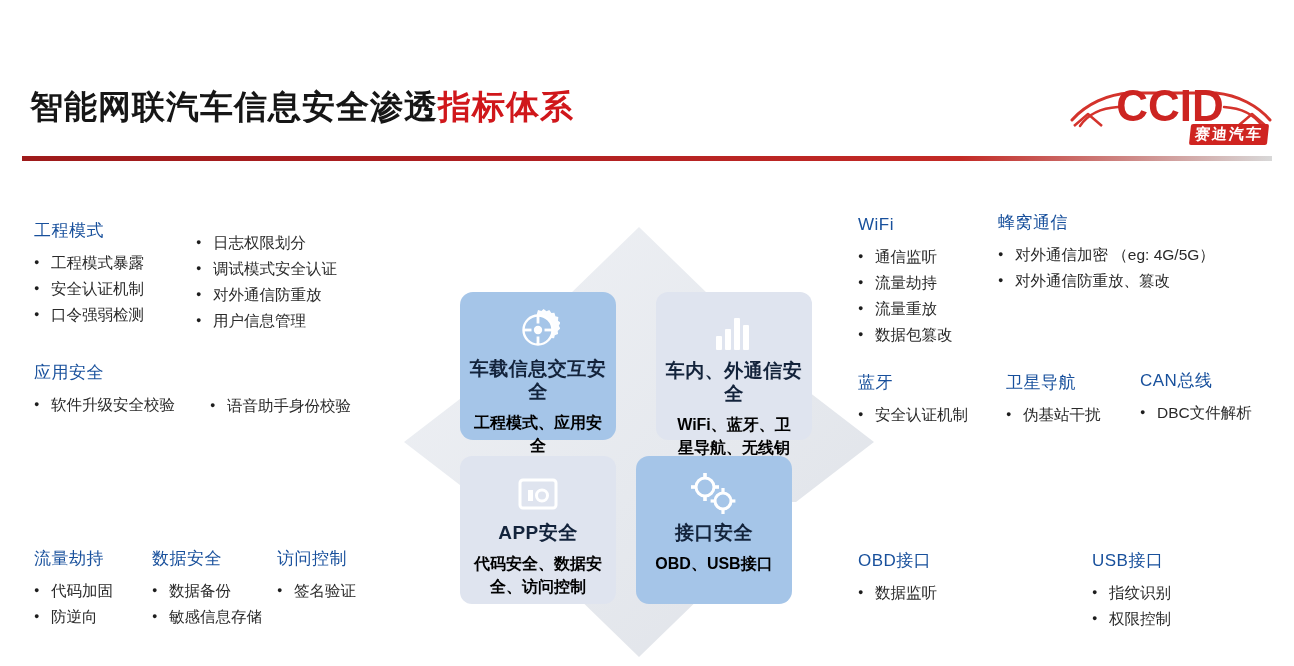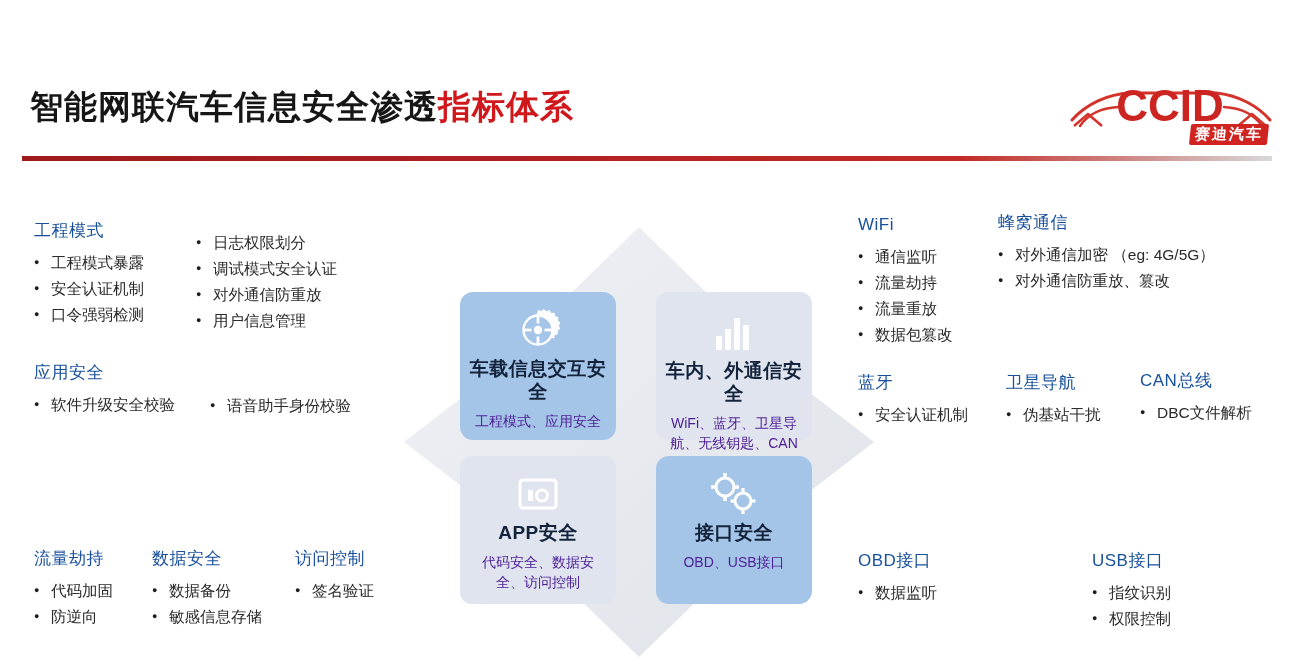--- a/index.html
+++ b/index.html
@@ -106,31 +106,32 @@
   }
   .card-title {
     font-size: 19px;
     font-weight: bold;
     color: #13233b;
     line-height: 1.2;
     letter-spacing: 0.5px;
     padding: 0 6px;
   }
   .card-sub {
-    font-size: 14px;
-    color: #4c1d95;
+    font-size: 16px;
+    color: #000000;
     line-height: 1.45;
     margin-top: 7px;
     padding: 0 14px;
+    font-weight: bold;
   }
 
   #card-1 { left: 460px; top: 248px;  width: 156px; height: 148px; }
   #card-2 { left: 656px; top: 248px;  width: 156px; height: 148px; padding-top: 16px; }
   #card-3 { left: 460px; top: 412px;  width: 156px; height: 148px; }
-  #card-4 { left: 656px; top: 412px;  width: 156px; height: 148px; }
+  #card-4 { left: 636px; top: 412px;  width: 156px; height: 148px; }
 
   
   .block {
     position: absolute;
     z-index: 3;
   }
   .sec-title {
     color: #18509c;
     font-weight: normal;
     font-size: 17px;
@@ -159,21 +160,21 @@
   }
   .bullets.noheading { margin-top: 0; }
 
   
   #b-engineering      { left: 34px;  top: 178px; }
   #b-engineering-2    { left: 196px; top: 186px; }
   #b-appsec           { left: 34px;  top: 320px; }
   #b-appsec-2         { left: 210px; top: 349px; }
   #b-code             { left: 34px;  top: 506px; }
   #b-data             { left: 152px; top: 506px; }
-  #b-access           { left: 295px; top: 506px; }
+  #b-access           { left: 277px; top: 506px; }
 
   
   #b-wifi             { left: 858px; top: 172px; }
   #b-cellular         { left: 998px; top: 170px; }
   #b-bluetooth        { left: 858px; top: 330px; }
   #b-gnss             { left: 1006px; top: 330px; }
   #b-can              { left: 1140px; top: 328px; }
   #b-obd              { left: 858px; top: 508px; }
   #b-usb              { left: 1092px; top: 508px; }
 

